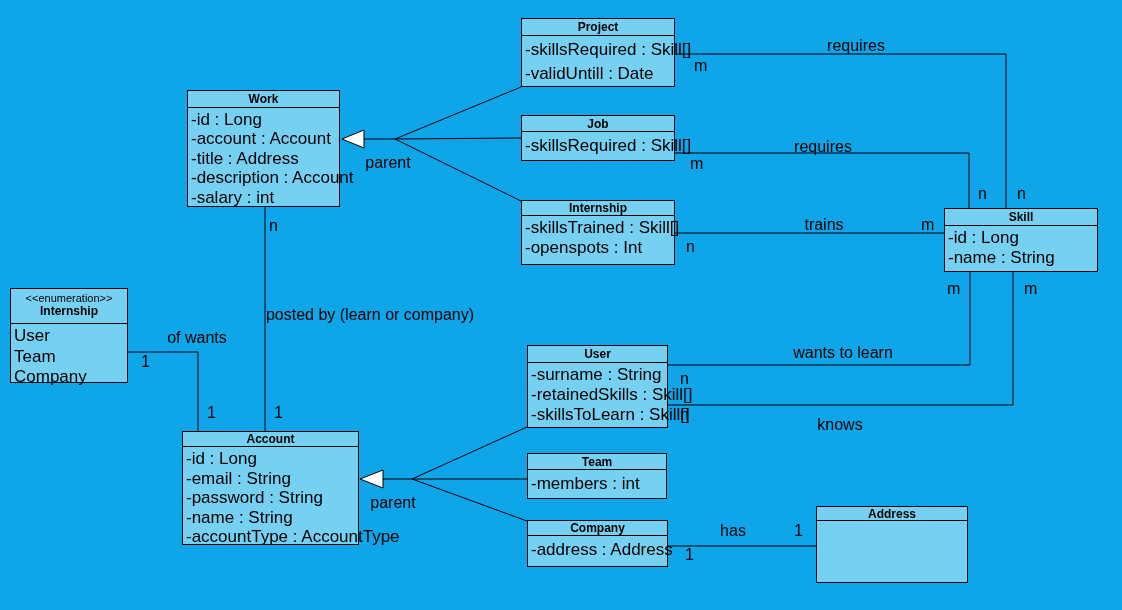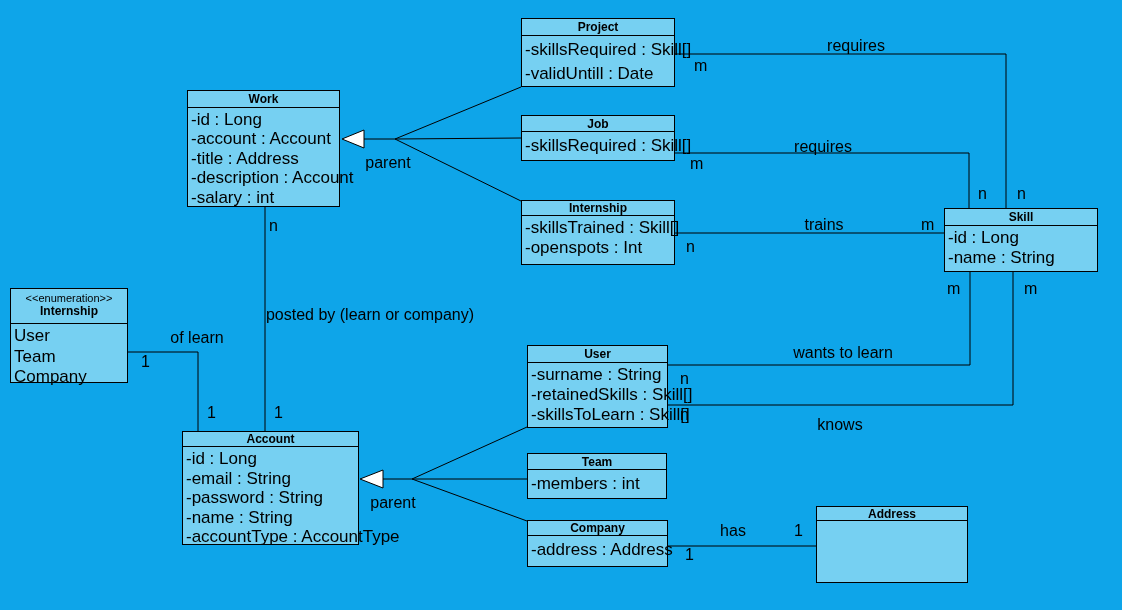--- a/index.html
+++ b/index.html
@@ -141,21 +141,21 @@
   <div class="uml-class" style="left:816px;top:506px;width:152px;height:77px">
     <div class="uml-title" style="height:14px">Address</div>
   </div>
 
   <div class="lbl ctr" style="left:856px;top:37px">requires</div>
   <div class="lbl ctr" style="left:823px;top:138px">requires</div>
   <div class="lbl ctr" style="left:824px;top:216px">trains</div>
   <div class="lbl ctr" style="left:843px;top:344px">wants to learn</div>
   <div class="lbl ctr" style="left:840px;top:416px">knows</div>
   <div class="lbl ctr" style="left:370px;top:306px">posted by (learn or company)</div>
-  <div class="lbl ctr" style="left:197px;top:329px">of learn</div>
+  <div class="lbl ctr" style="left:197px;top:329px">of wants</div>
   <div class="lbl ctr" style="left:733px;top:522px">has</div>
   <div class="lbl ctr" style="left:388px;top:154px">parent</div>
   <div class="lbl ctr" style="left:393px;top:494px">parent</div>
 
   <div class="lbl" style="left:694px;top:57px">m</div>
   <div class="lbl" style="left:1017px;top:185px">n</div>
   <div class="lbl" style="left:690px;top:155px">m</div>
   <div class="lbl" style="left:978px;top:185px">n</div>
   <div class="lbl" style="left:686px;top:238px">n</div>
   <div class="lbl" style="left:921px;top:216px">m</div>

